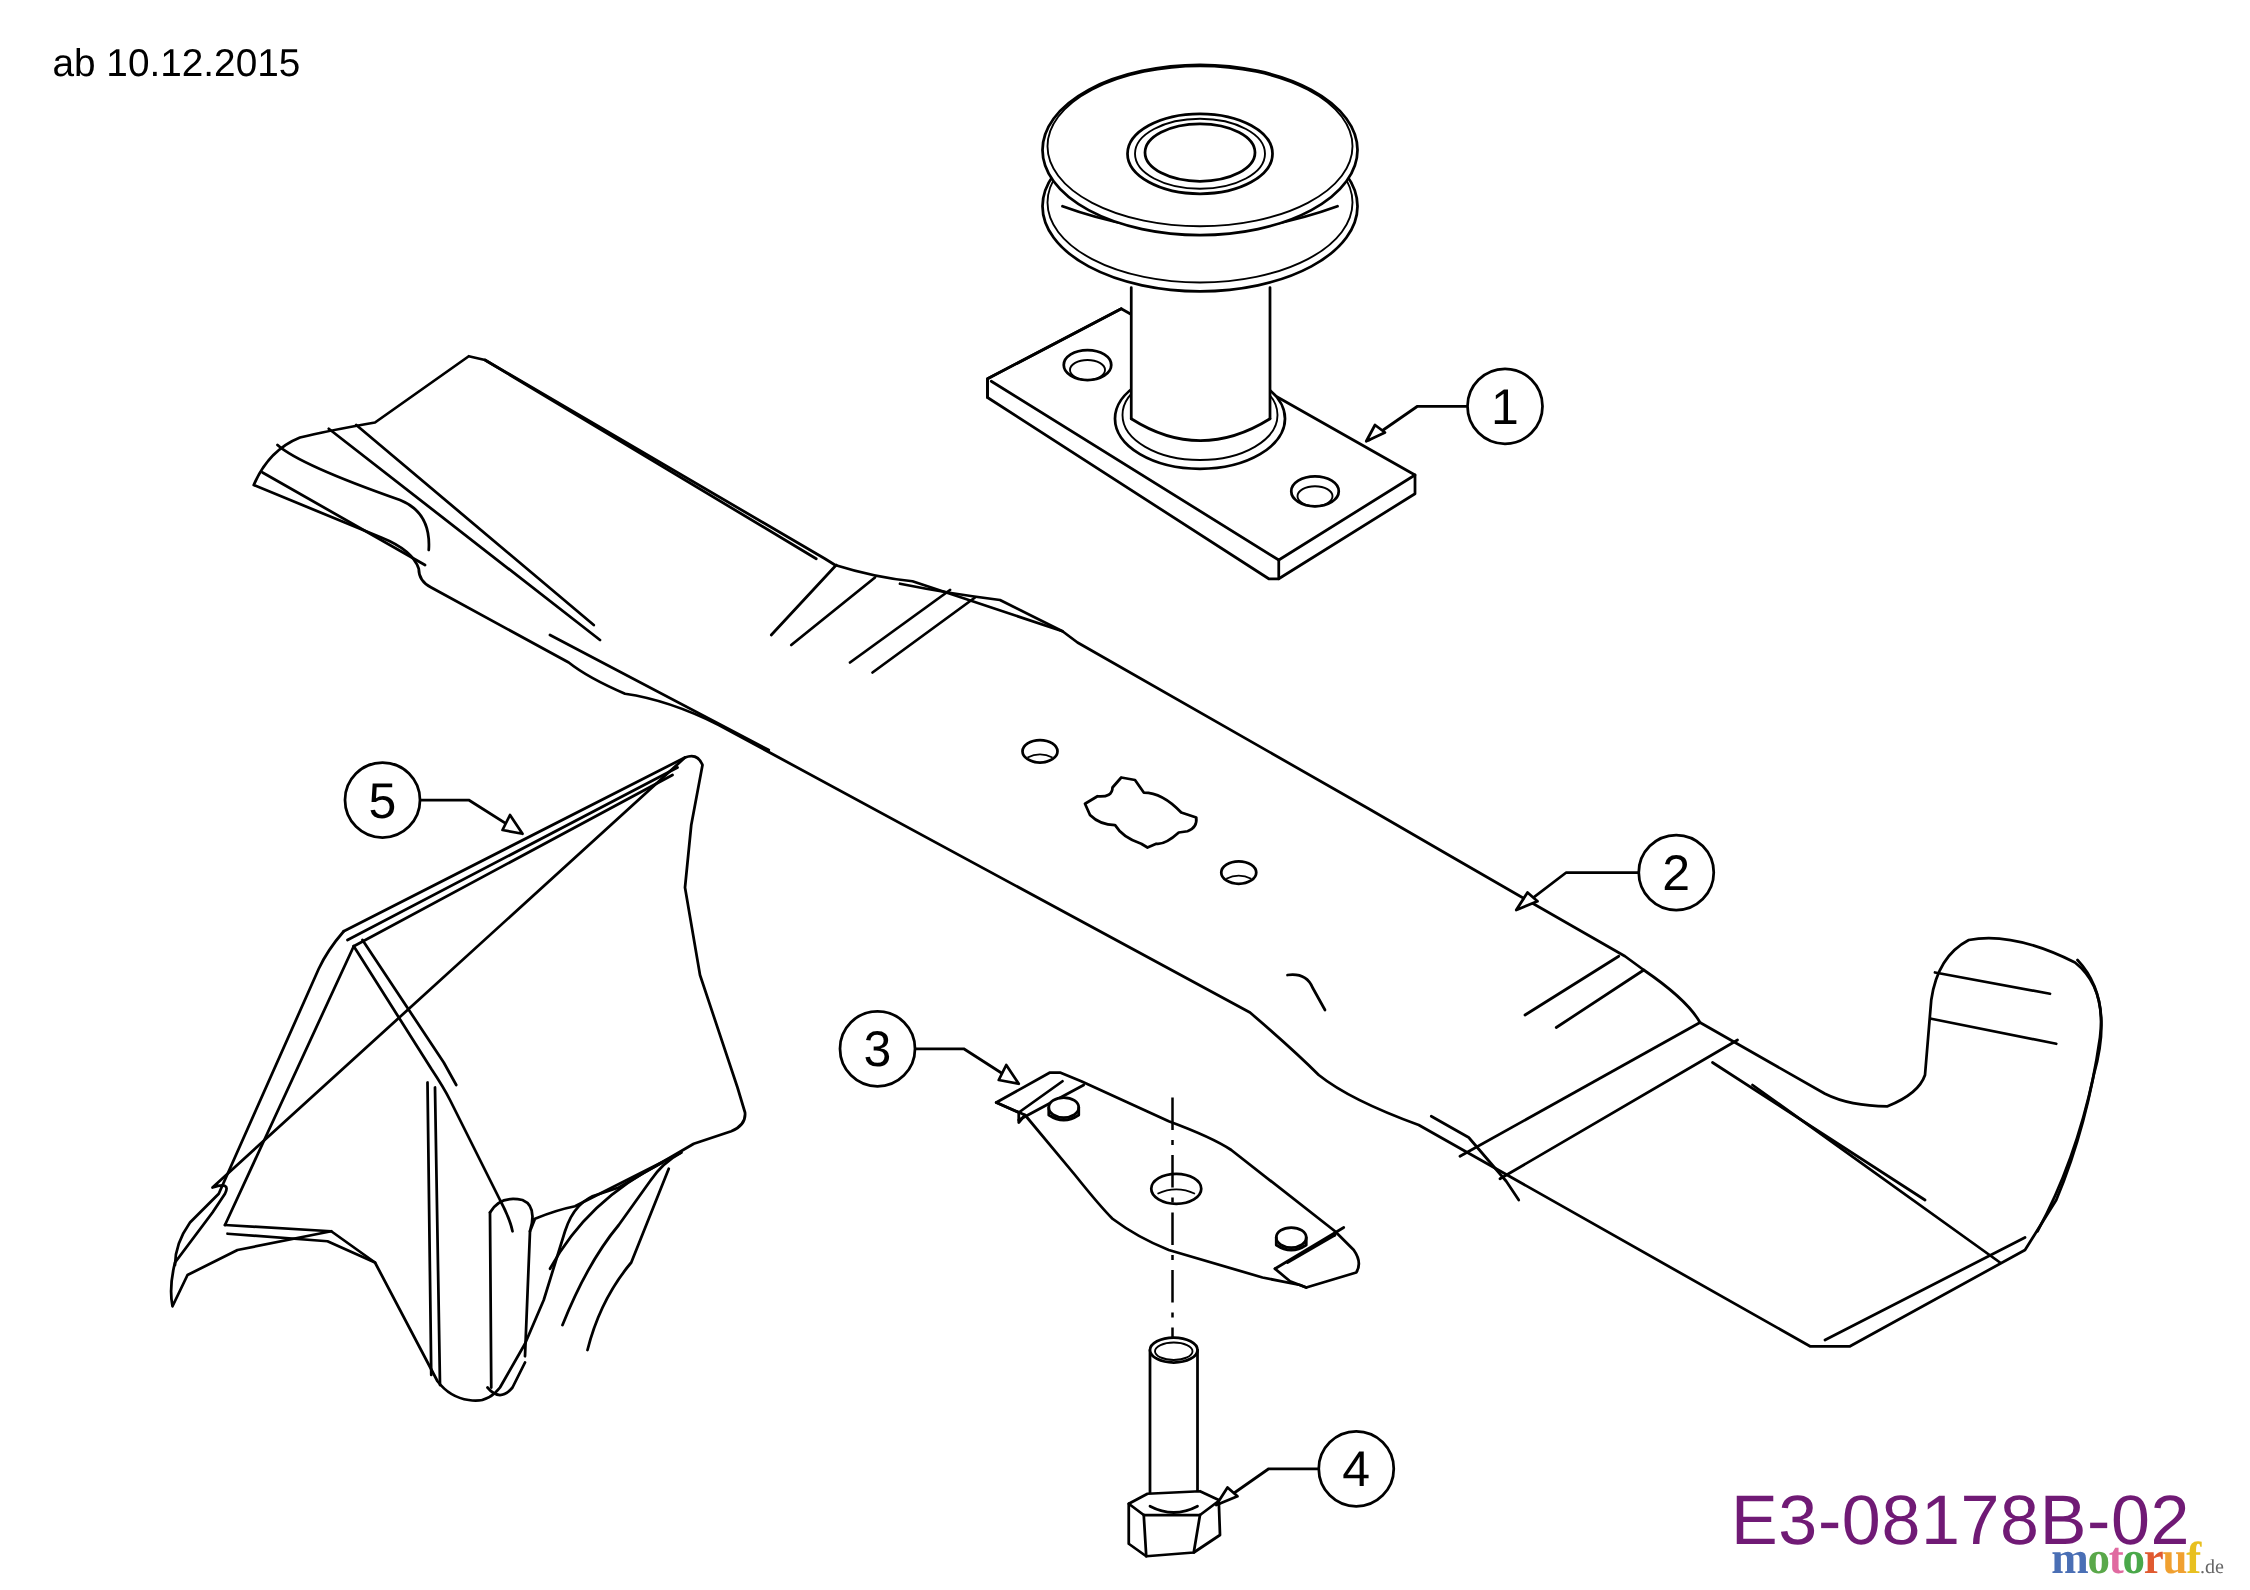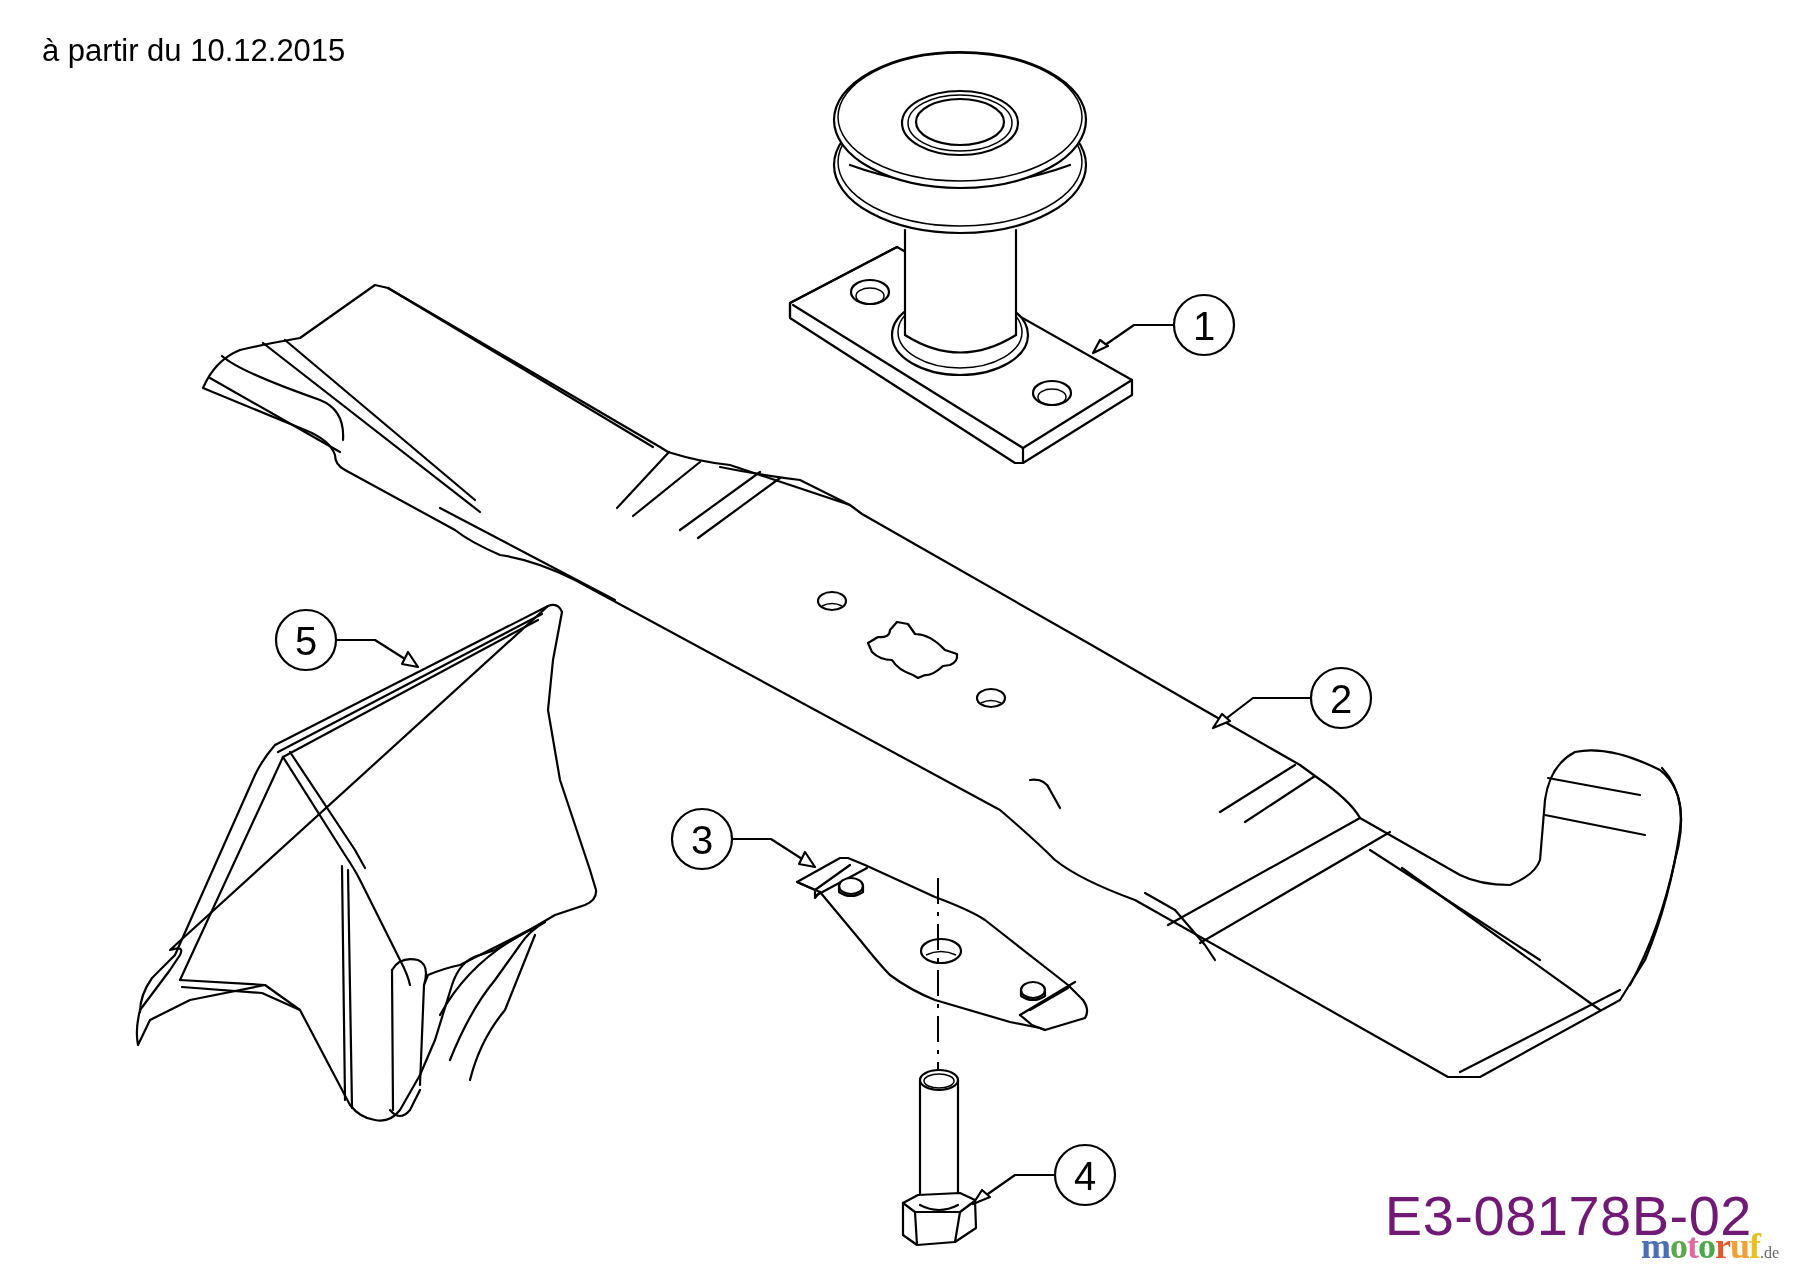--- a/index.html
+++ b/index.html
@@ -13,21 +13,21 @@
   .dash { fill:none; stroke:#000; stroke-width:2; stroke-dasharray:26 8 4 8; }
   .callout-text { font-family:"Liberation Sans", sans-serif; font-size:40px; fill:#000; text-anchor:middle; dominant-baseline:central; }
   .drawing-no { position:absolute; right:48px; bottom:24px; font-size:56px; color:#701a75; letter-spacing:0.5px; }
   .watermark { position:absolute; left:1641px; top:1226px; font-family:"Liberation Serif", serif; font-size:36px; font-weight:bold; letter-spacing:-1px; line-height:40px; }
   .watermark .tld { font-size:16px; color:#666; font-weight:normal; letter-spacing:0; }
 </style>
 </head>
 <body>
 
 <div class="validity">
-  <div>à partir du 10.12.2015</div>
+  <div>ab 10.12.2015</div>
 </div>
 
 <svg class="drawing" width="1800" height="1272" viewBox="0 0 1800 1272">
 
   <g>
 
     <path class="fillw" d="M375,285 L388,288 L660,447 L668,452
       Q700,462 730,465 L850,505 L862,514 L1095,647 Q1200,708 1300,765
       L1315,776 Q1350,800 1360,818 L1460,875 Q1480,885 1510,885
       Q1535,875 1540,860 L1545,800 Q1550,765 1575,752 Q1610,745 1660,770

